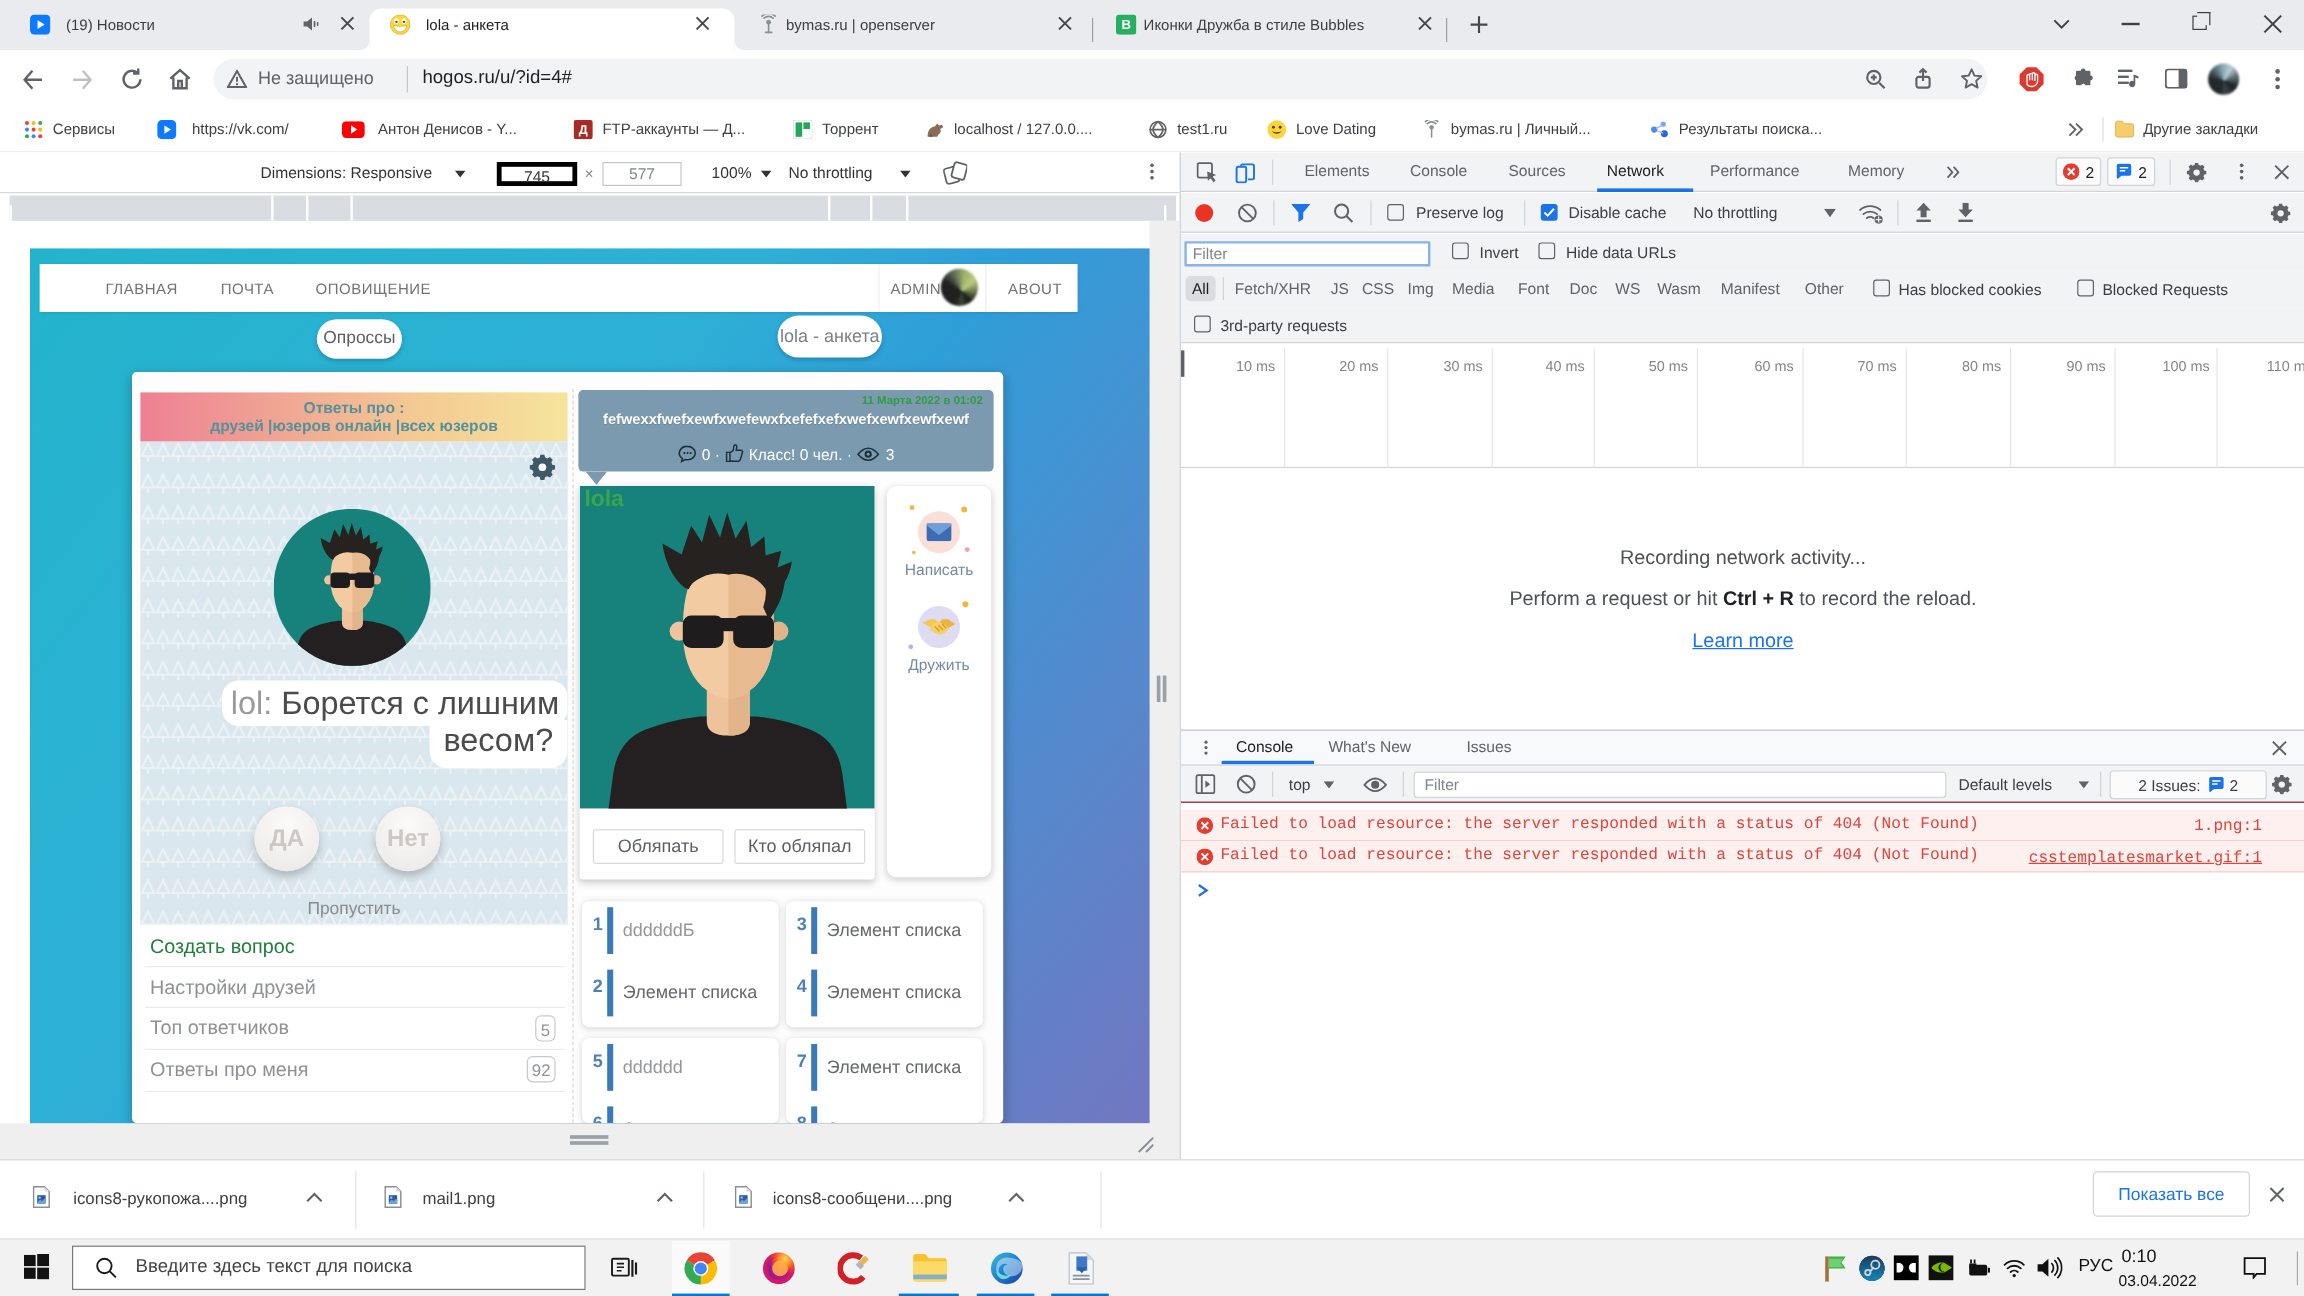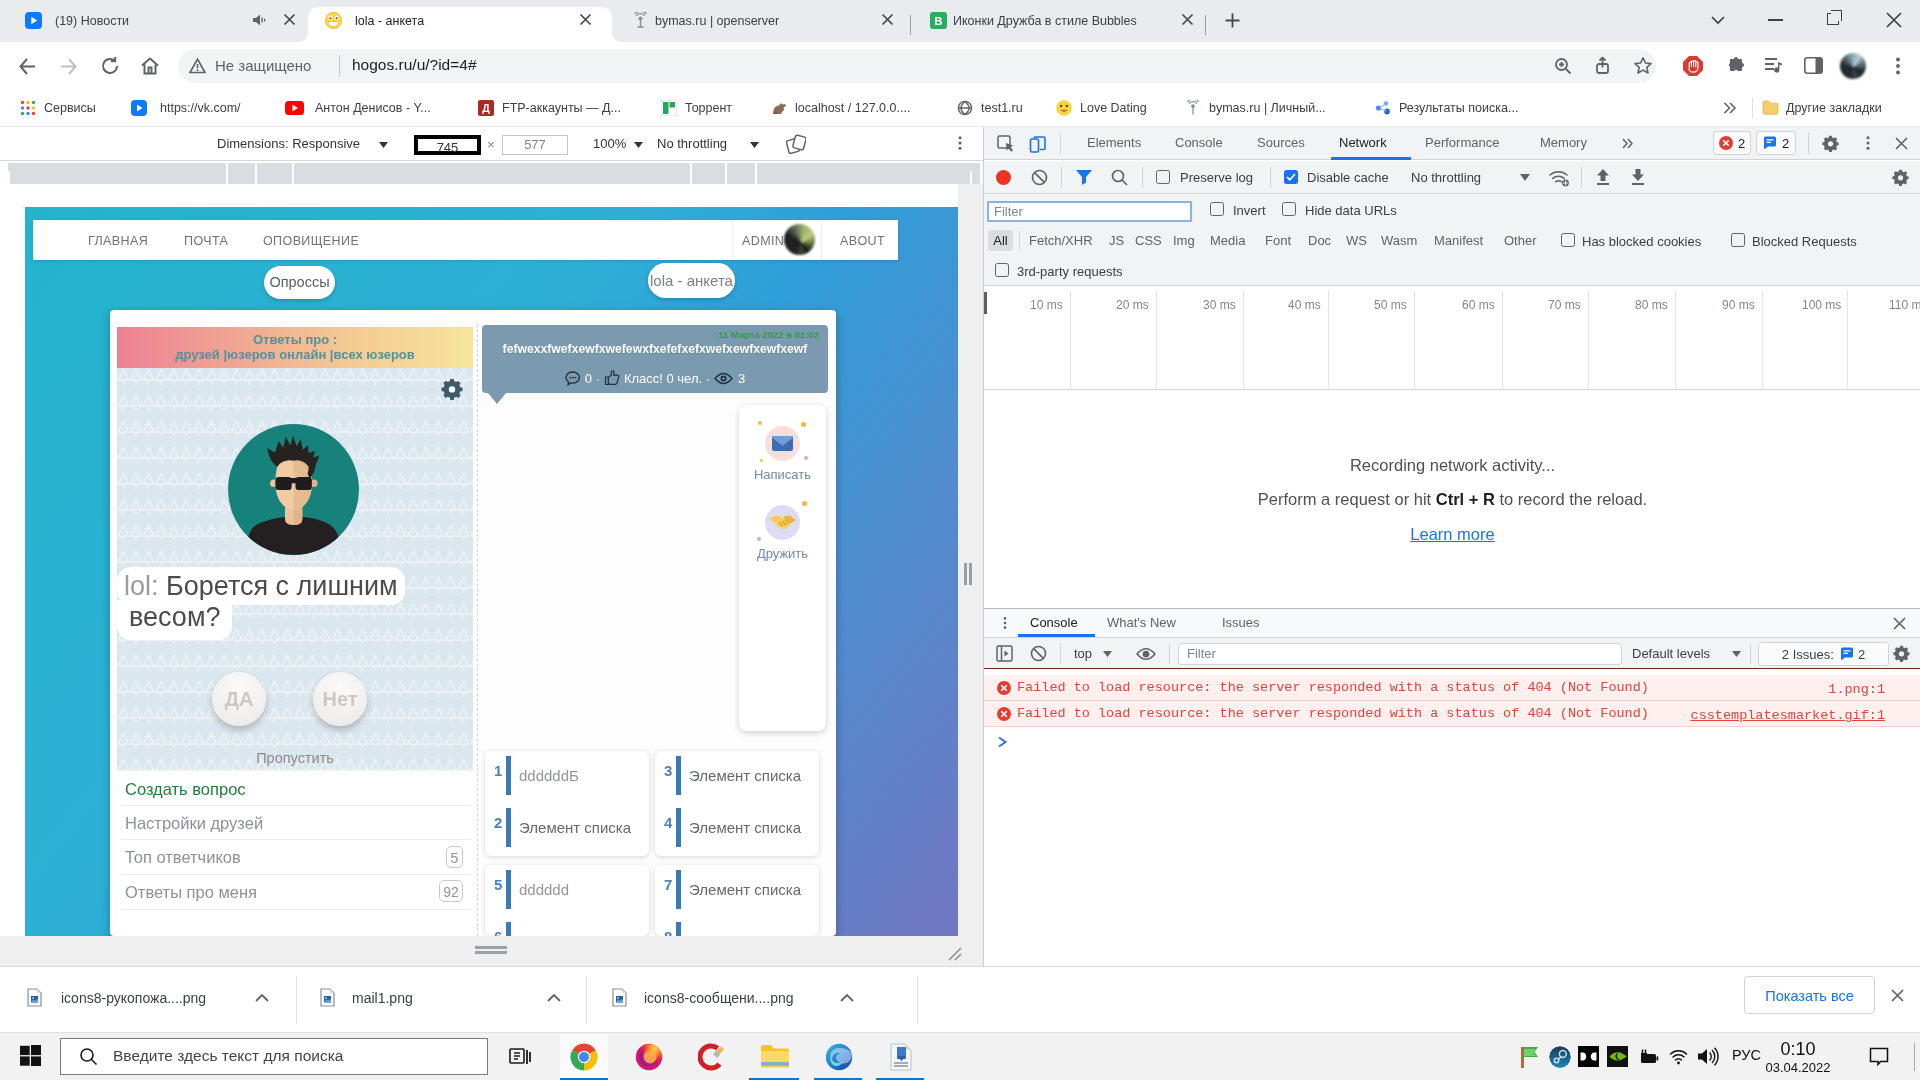--- a/index.html
+++ b/index.html
@@ -318,21 +318,21 @@
 
         <div class="abs" style="left:111px;top:56px;width:131px;height:131px;border-radius:50%;overflow:hidden">
           <svg width="131" height="131" viewBox="0 0 131 131">
             <rect width="131" height="131" fill="#17827b"></rect>
             <g transform="translate(6.1,1.2) scale(0.48)">
                 <use href="#guy"></use>
               </g>
           </svg>
         </div>
 
-        <div class="abs" style="left:0;top:199px;width:356px;text-align:left">
+        <div class="abs" style="left:0;top:199px;width:356px;text-align:right">
           <div style="display:inline-block;background:#fff;border-radius:14px;padding:4px 7px 3px;font-size:27px;color:#4b4b4b"><span style="color:#9a9a9a">lol:</span> Борется с лишним</div><br>
           <div style="display:inline-block;background:#fff;border-radius:0 0 14px 14px;margin-top:-5px;padding:2px 12px 7px;font-size:27px;color:#4b4b4b">весом?</div>
         </div>
       </div>
 
       <div class="abs" style="left:102px;top:362px;width:54px;height:54px;border-radius:50%;background:radial-gradient(circle at 50% 28%,#fbfaf9,#f0eeec 70%,#e8e5e2);box-shadow:0 4px 7px rgba(0,0,0,.22);text-align:center;line-height:54px;font-size:20px;font-weight:bold;color:#ccc8c4">ДА</div>
       <div class="abs" style="left:203px;top:362px;width:54px;height:54px;border-radius:50%;background:radial-gradient(circle at 50% 28%,#fbfaf9,#f0eeec 70%,#e8e5e2);box-shadow:0 4px 7px rgba(0,0,0,.22);text-align:center;line-height:54px;font-size:20px;font-weight:bold;color:#ccc8c4">Нет</div>
       <div class="abs" style="left:7px;top:440px;width:356px;text-align:center;font-size:14.5px;color:#8b8b8b">Пропустить</div>
 
       <div class="abs" style="left:7px;top:461px;width:356px;height:165px;background:#fff">
@@ -368,20 +368,31 @@
               <circle cx="9.5" cy="6.5" r="3" fill="#1d2f3c"></circle>
               <circle cx="9.5" cy="6.5" r="1.2" fill="#7b9ab0"></circle>
             </svg>
           <span>3</span>
         </div>
       </div>
       <svg class="abs" style="left:378px;top:83px" width="18" height="11" viewBox="0 0 18 11">
           <path d="M0 0 H18 L9 11 Z" fill="#7b9ab0"></path>
         </svg>
 
+      <div class="abs" style="left:373px;top:95px;width:246px;height:328px;background:#fff;border-radius:3px;box-shadow:0 2px 6px rgba(0,0,0,.2)">
+        <div class="abs" style="left:0;top:0;width:246px;height:269px;overflow:hidden">
+          <svg width="246" height="269" viewBox="0 0 246 269">
+            <rect width="246" height="269" fill="#17827b"></rect>
+            <use href="#guy"></use>
+          </svg>
+          <span class="abs" style="left:4px;top:1px;font-size:19px;font-weight:bold;color:#3aa54b">lola</span>
+        </div>
+        <div class="abs" style="left:11px;top:286px;width:109px;height:29px;background:#fff;border:1px solid #d9d9d9;border-radius:2px;text-align:center;line-height:28px;font-size:15px;color:#5c6063">Обляпать</div>
+        <div class="abs" style="left:129px;top:286px;width:109px;height:29px;background:#fff;border:1px solid #d9d9d9;border-radius:2px;text-align:center;line-height:28px;font-size:15px;color:#5c6063">Кто обляпал</div>
+      </div>
 
       <div class="abs" style="left:629px;top:95px;width:87px;height:326px;background:#fff;border-radius:8px;box-shadow:0 2px 6px rgba(0,0,0,.18);text-align:center">
         <div class="abs" style="left:26px;top:21px;width:35px;height:35px;border-radius:50%;background:#fadfd8">
           <svg class="abs" style="left:7px;top:10px" width="21" height="15" viewBox="0 0 21 15">
               <rect width="21" height="15" rx="2" fill="#3e6cb2"></rect>
               <path d="M0.8 1 L10.5 8.5 L20.2 1" fill="none" stroke="#6f9fd8" stroke-width="2"></path>
               <path d="M0 1.5 L10.5 9.5 L21 1.5 L21 0 L0 0 Z" fill="#6f9fd8"></path>
             </svg>
         </div>
         <circle class="abs" style="left:19px;top:16px;width:4px;height:4px;border-radius:50%;background:#f5b63f"></circle>
@@ -865,19 +876,19 @@
     </svg>
   <svg class="abs" style="left:1669px;top:14px" width="19" height="19" viewBox="0 0 19 19" fill="none" stroke="#111" stroke-width="1.5">
       <path d="M1.5 7 a11.5 11.5 0 0 1 16 0 M4 10 a8 8 0 0 1 11 0 M6.5 13 a4.5 4.5 0 0 1 6 0" stroke-linecap="round"></path>
       <circle cx="9.5" cy="16" r="1.4" fill="#111" stroke="none"></circle>
     </svg>
   <svg class="abs" style="left:1697px;top:14px" width="22" height="19" viewBox="0 0 22 19">
       <path d="M1 6.5 h4 L10 2 v15 L5 12.5 H1 Z" fill="#111"></path>
       <path d="M12.5 5.5 a5.5 5.5 0 0 1 0 8 M15 3 a9 9 0 0 1 0 13 M17.5 .8 a12.5 12.5 0 0 1 0 17.4" fill="none" stroke="#111" stroke-width="1.4"></path>
     </svg>
   <span class="abs" style="left:1732px;top:14px;font-size:14.5px;color:#111">РУС</span>
-  <span class="abs" style="left:1768px;top:6px;width:60px;text-align:center;font-size:18px;color:#111">0:10</span>
+  <span class="abs" style="left:1768px;top:6px;width:60px;font-size:15px;color:#111">0:10</span>
   <span class="abs" style="left:1756px;top:27px;width:84px;text-align:center;font-size:13px;color:#111">03.04.2022</span>
   <svg class="abs" style="left:1869px;top:14px" width="20" height="19" viewBox="0 0 20 19" fill="none" stroke="#111" stroke-width="1.5">
       <path d="M1.5 1.5 h17 v13 h-7 l-2.5 3 v-3 h-7.5 Z"></path>
     </svg>
   <div class="abs" style="left:1914px;top:10px;width:1px;height:28px;background:#a9a9a9"></div>
 </div>
 
 </body></html>

